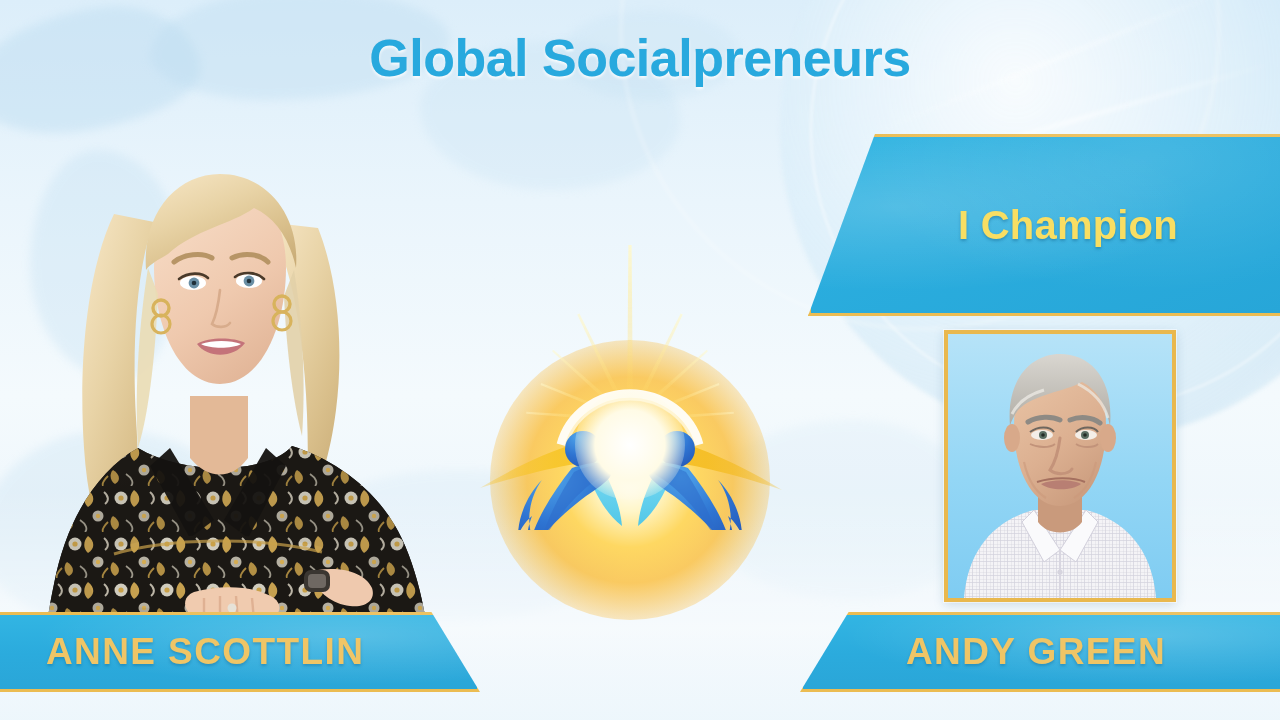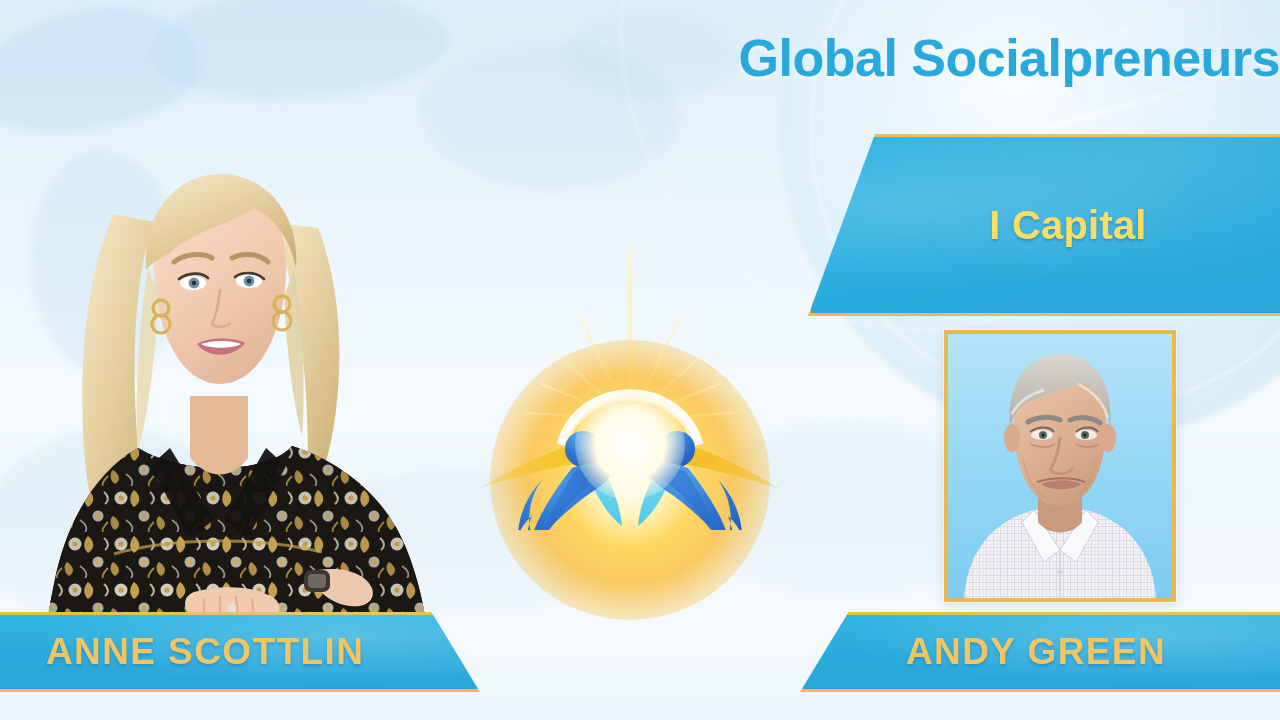--- a/index.html
+++ b/index.html
@@ -77,21 +77,21 @@
 
   
   .haze {
     position:absolute; left:0; right:0; bottom:0; height:230px;
     background:linear-gradient(180deg, rgba(255,255,255,0) 0%, rgba(255,255,255,.55) 60%, rgba(238,247,252,.9) 100%);
   }
 
   
   #title {
     position:absolute; left:0; right:0; top:28px;
-    text-align:right;
+    text-align:center;
     font-size:52px;
     font-weight:bold;
     letter-spacing:-0.5px;
     color:#28A9DE;
     text-shadow:0 2px 3px rgba(255,255,255,.9), 0 0 1px rgba(20,120,170,.35);
     z-index:20;
   }
 
   
   #logo {
@@ -494,21 +494,21 @@
 
       <path d="M 76 128 C 80 146 88 158 98 164" stroke="#CC9A7B" stroke-width="2.2" fill="none" opacity="0.6"></path>
       <path d="M 148 128 C 144 146 136 158 126 164" stroke="#CC9A7B" stroke-width="2.2" fill="none" opacity="0.6"></path>
     </svg>
   </div>
 
   <div id="tagline">
     <div class="shape"></div>
     <div class="wash"></div>
     <div class="txt">
-      <span>I Capital</span>
+      <span>I Champion</span>
     </div>
   </div>
 
   <div id="np-left" class="nameplate">
     <div class="np-shape"></div>
     <div class="np-wash"></div>
     <div class="np-txt">ANNE SCOTTLIN</div>
   </div>
 
   <div id="np-right" class="nameplate">

